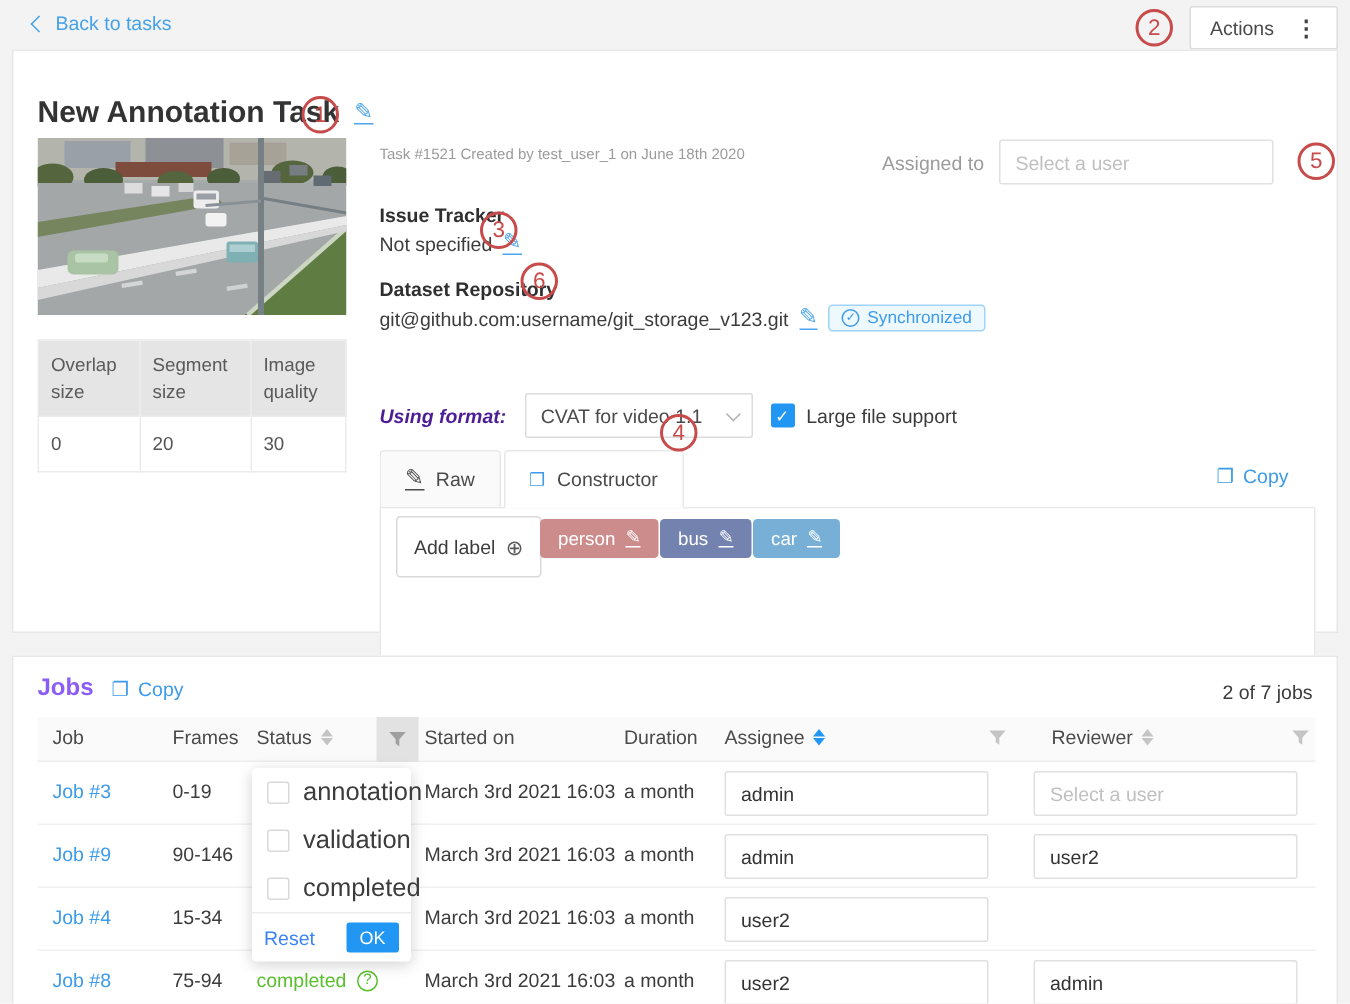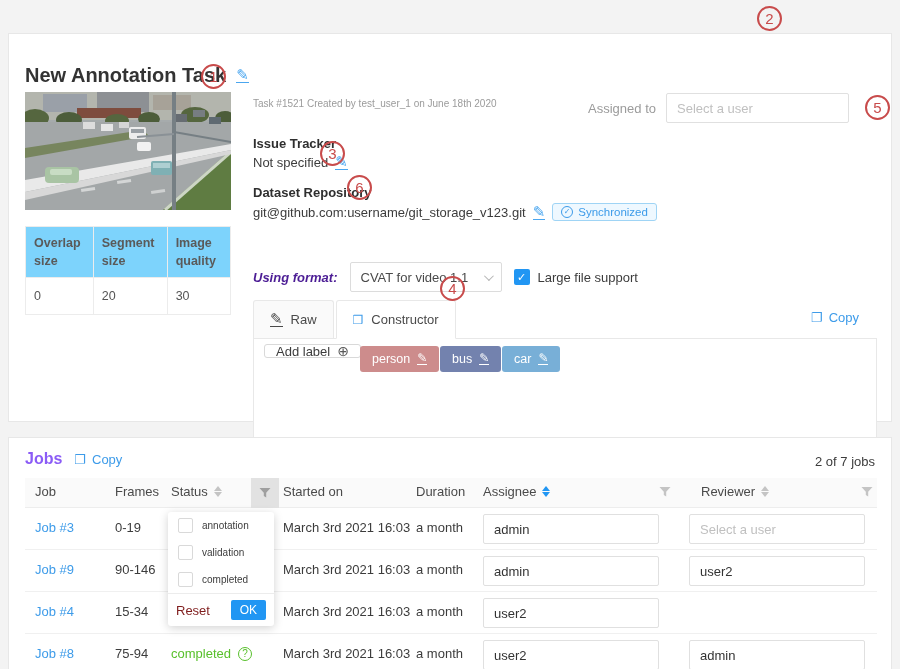--- a/index.html
+++ b/index.html
@@ -19,21 +19,21 @@
   .card { position:absolute; background:#fff; border:1px solid #e7e7e7; }
   .card-task { left:8px; top:33px; width:884px; height:389px; }
   .card-jobs { left:8px; top:437px; width:884px; height:260px; }
 
   
   .task-title { position:absolute; left:16px; top:30px; font-size:20px; font-weight:700; color:#333; display:flex; align-items:center; gap:10px; }
   .edit-icon { color:#4aa6ef; font-size:15px; font-weight:400; border-bottom:1.5px solid #4aa6ef; line-height:14px; display:inline-block; cursor:pointer; }
   .thumb { position:absolute; left:16px; top:58px; width:206px; height:118px; overflow:hidden; }
 
   .params-table { position:absolute; left:16px; top:192px; width:206px; border-collapse:collapse; font-size:12.5px; color:#555; }
-  .params-table th { background:#7dd3fc; font-weight:700; text-align:left; padding:7px 8px; border:1px solid #ececec; line-height:1.45; color:#5a5a5a; }
+  .params-table th { background:#e5e5e5; font-weight:400; text-align:left; padding:7px 8px; border:1px solid #ececec; line-height:1.45; color:#5a5a5a; }
   .params-table td { padding:11px 8px; border:1px solid #ececec; background:#fff; color:#555; }
 
   .meta-text { position:absolute; left:244px; top:64px; color:#9b9b9b; font-size:10px; }
   .assigned-wrap { position:absolute; right:42px; top:59px; display:flex; align-items:center; gap:10px; }
   .assigned-label { color:#9b9b9b; font-size:13px; }
   .select-user { width:183px; height:30px; border:1px solid #e0e0e0; border-radius:2px; padding:0 10px; font-size:13px; color:#555; font-family:"Liberation Sans",sans-serif; }
   .select-user::placeholder { color:#c0c0c0; }
 
   .sec-label { position:absolute; left:244px; font-weight:700; font-size:13px; color:#2f2f2f; }
   .sec-value { position:absolute; left:244px; font-size:13px; color:#3c3c3c; display:flex; align-items:center; gap:7px; }
@@ -55,21 +55,21 @@
   .tabs-row { position:absolute; left:244px; top:266px; width:624px; height:39px; border-bottom:1px solid #e8e8e8; display:flex; align-items:flex-end; }
   .tab { height:38px; display:flex; align-items:center; gap:8px; padding:0 16px; font-size:13px; border:1px solid #e8e8e8; border-bottom:none;
     border-radius:3px 3px 0 0; cursor:pointer; background:#fafafa; color:#4a4a4a; margin-right:2px; }
   .tab.active { background:#fff; height:39px; margin-bottom:-1px; border-bottom:1px solid #fff; }
   .tab-copy { position:absolute; right:18px; top:10px; color:#3d9be9; display:flex; align-items:center; gap:6px; font-size:13px; cursor:pointer; }
   .copy-icon { font-size:13px; }
   .block-icon { color:#3d9be9; font-size:12px; }
   .raw-pencil { color:#4a4a4a; border-bottom-color:#4a4a4a; }
 
   .tab-panel { position:absolute; left:244px; top:305px; width:624px; height:100px; border:1px solid #e8e8e8; border-top:none; background:#fff; }
-  .add-label-btn { position:absolute; left:10px; top:5px; height:14px; border:1px solid #d9d9d9; border-radius:3px; background:#fff;
+  .add-label-btn { position:absolute; left:10px; top:5px; height:41px; border:1px solid #d9d9d9; border-radius:3px; background:#fff;
     display:inline-flex; align-items:center; gap:7px; padding:0 11px; font-size:13px; color:#3c3c3c; cursor:pointer; }
   .plus-icon { color:#595959; font-size:14px; }
   .chip { position:absolute; top:7px; height:26px; border-radius:3px; color:#fff; font-size:12.5px; display:inline-flex; align-items:center; gap:7px; padding:0 12px; cursor:pointer; }
   .chip .edit-icon { color:#fff; border-bottom-color:#fff; font-size:12px; line-height:11px; }
 
   
   .jobs-head { position:absolute; left:16px; top:12px; display:flex; align-items:center; gap:12px; }
   .jobs-title { font-size:16px; font-weight:700; color:#8b5cf6; }
   .jobs-copy { color:#3d9be9; display:flex; align-items:center; gap:6px; font-size:13px; cursor:pointer; }
   .jobs-count { position:absolute; right:16px; top:16px; font-size:13px; color:#3c3c3c; }
@@ -93,35 +93,45 @@
   .sort.active .up { border-bottom-color:#2196f3; }
   .sort.active .down { border-top-color:#2196f3; }
 
   .funnel { width:12px; height:12px; }
   .funnel-strip { position:absolute; top:0; width:28px; height:30px; background:#e2e2e2; display:flex; align-items:center; justify-content:center; cursor:pointer; }
   .funnel-plain { position:absolute; top:8px; cursor:pointer; }
 
   
   .filter-dd { position:absolute; left:168px; top:512px; width:106px; background:#fff; border-radius:3px;
     box-shadow:0 2px 10px rgba(0,0,0,.18); z-index:30; }
-  .dd-item { display:flex; align-items:center; gap:9px; padding:6px 10px; font-size:10px; color:#3c3c3c; cursor:pointer; }
+  .dd-item { display:flex; align-items:center; gap:9px; padding:6px 10px; font-size:17px; color:#3c3c3c; cursor:pointer; }
   .dd-cb { width:15px; height:15px; border:1px solid #d9d9d9; border-radius:2px; background:#fff; flex:none; }
   .dd-footer { border-top:1px solid #ececec; display:flex; align-items:center; justify-content:space-between; padding:6px 8px; }
-  .dd-reset { color:#7f1d1d; font-size:13px; cursor:default; }
+  .dd-reset { color:#3b82f6; font-size:13px; cursor:default; }
   .dd-ok { background:#2196f3; color:#fff; border:none; border-radius:2px; font-size:12px; padding:3px 9px; cursor:pointer; font-family:"Liberation Sans",sans-serif; }
 
   
   .ann { position:absolute; width:25px; height:25px; border:2px solid #c84b4b; border-radius:50%;
     color:#c84b4b; font-size:15px; display:flex; align-items:center; justify-content:center; z-index:40; background:transparent; }
 </style>
 </head>
 <body>
 
 <div class="page">
 
+  <div class="topbar">
+    <div class="back-link">
+      <span class="back-chevron"></span>
+      <span>Back to tasks</span>
+    </div>
+    <div class="actions-btn">
+      <span>Actions</span>
+      <span class="dots-icon">⋮</span>
+    </div>
+  </div>
 
   <div class="card card-task">
     <div class="task-title">
       <span>New Annotation Task</span>
       <span class="edit-icon">✎</span>
     </div>
 
     <div class="thumb">
       <svg width="206" height="118" viewBox="0 0 206 118">
         <rect x="0" y="0" width="206" height="118" fill="#a6abac"></rect>

